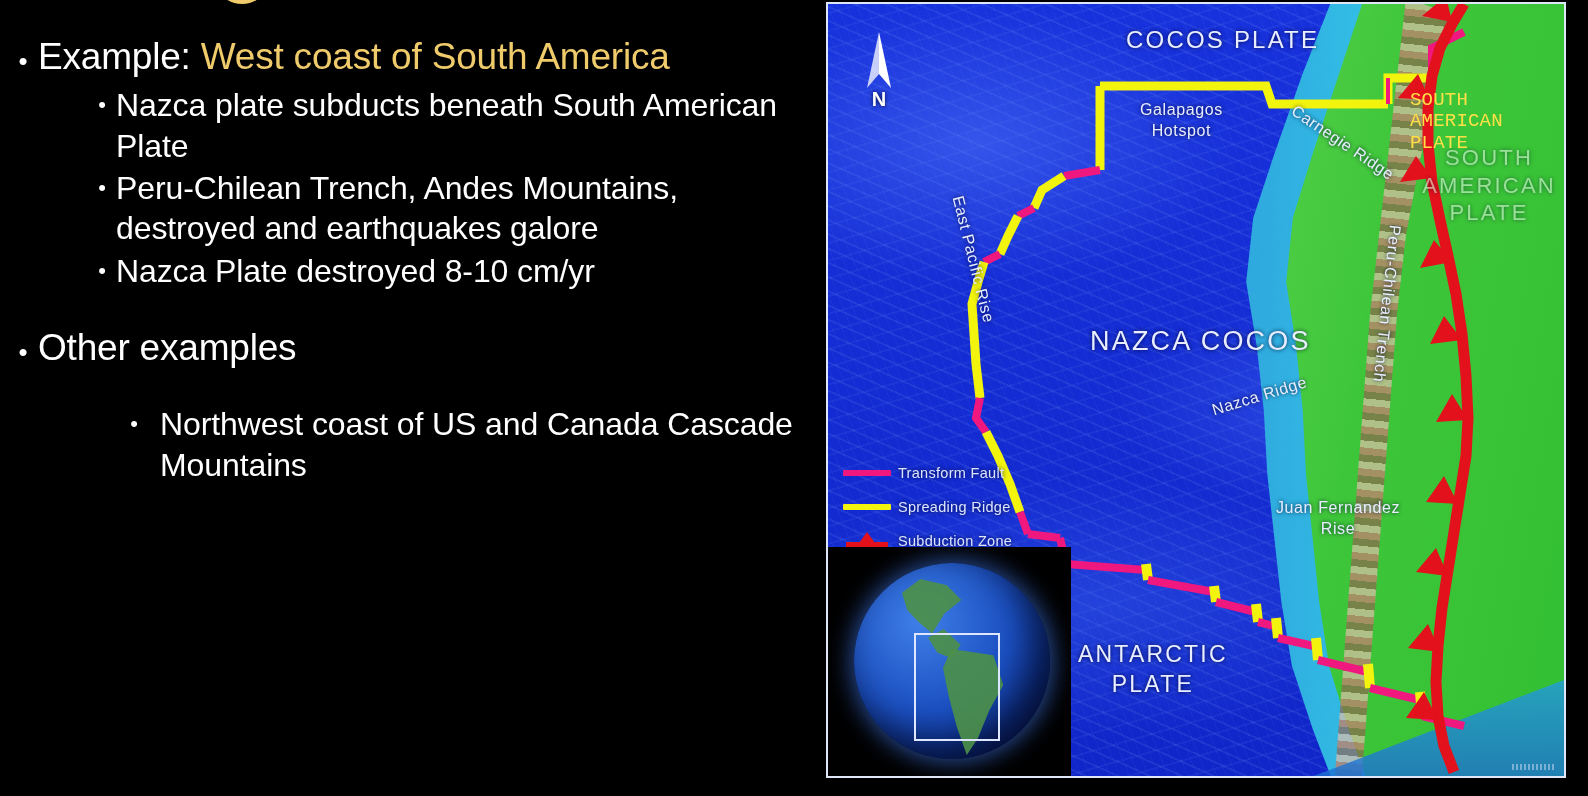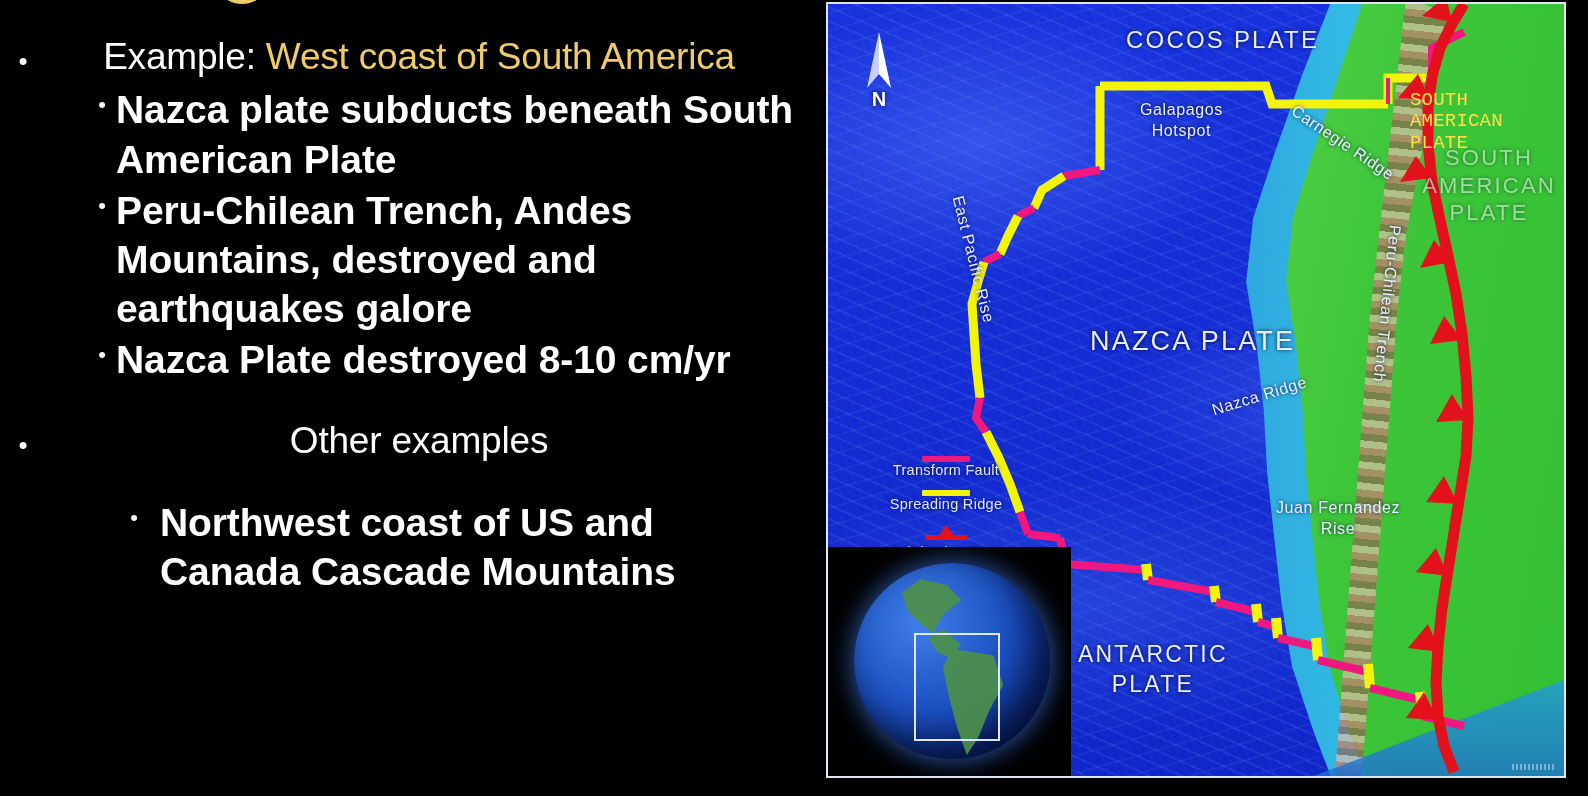--- a/index.html
+++ b/index.html
@@ -24,26 +24,26 @@
   .b-row{display:flex;align-items:flex-start;}
   .dot{
     flex:0 0 auto;color:#fff;line-height:1;
     font-family:"Liberation Sans",sans-serif;
   }
   .btext{flex:1 1 auto;}
 
   
   .lvl1{margin-left:8px;margin-bottom:2px;}
   .lvl1 .dot{font-size:26px;padding-top:12px;width:30px;text-align:center;}
-  .lvl1 .btext{font-size:37px;line-height:1.12;letter-spacing:-0.2px;text-align:center;}
+  .lvl1 .btext{font-size:37px;line-height:1.12;letter-spacing:-0.2px;}
 
   
   .lvl2{margin-left:88px;margin-bottom:2px;}
   .lvl2 .dot{font-size:22px;padding-top:9px;width:28px;text-align:center;}
-  .lvl2 .btext{font-size:39px;line-height:1.26;letter-spacing:-0.1px;font-weight:bold;}
+  .lvl2 .btext{font-size:32px;line-height:1.26;letter-spacing:-0.1px;}
 
   
   .lvl2w{margin-left:108px;}
   .lvl2w .dot{width:52px;}
 
   .gold{color:#efcb6b;}
   .gap-small{height:6px;}
   .gap-big{height:34px;}
 
   
@@ -132,21 +132,21 @@
   .compass{position:absolute;left:24px;top:26px;width:54px;height:86px;}
   .compass .needle{position:absolute;left:10px;top:0;}
   .compass .nlab{
     position:absolute;left:0;top:58px;width:54px;text-align:center;
     color:#fff;font-size:20px;font-weight:bold;
     text-shadow:0 0 4px rgba(0,0,40,.9);
   }
 
   
   .legend{position:absolute;left:8px;top:452px;width:220px;}
-  .lg-row{display:flex;align-items:center;height:34px;flex-direction:column;}
+  .lg-row{display:flex;align-items:center;height:34px;}
   .lg-key{width:62px;display:flex;align-items:center;justify-content:center;}
   .lg-line{width:48px;height:6px;border-radius:1px;}
   .lg-txt{color:#dde6ff;font-size:14.5px;letter-spacing:.3px;
           text-shadow:0 0 4px rgba(0,0,40,.9);}
 
   
   .inset{
     position:absolute;left:0px;top:543px;width:243px;height:229px;
     background:#000;overflow:hidden;
   }
@@ -303,21 +303,21 @@
       <svg class="needle" width="34" height="62" viewBox="0 0 34 62">
         <path d="M17,2 L29,58 L17,44 Z" fill="#ffffff"></path>
         <path d="M17,2 L5,58 L17,44 Z" fill="#ffffff" opacity=".75"></path>
       </svg>
       <div class="nlab">N</div>
     </div>
 
 
     <div class="mlab lab-big" style="left:298px;top:22px;">COCOS PLATE</div>
 
-    <div class="mlab lab-big" style="left:262px;top:322px;font-size:27px;">NAZCA PLATE</div>
+    <div class="mlab lab-big" style="left:262px;top:322px;font-size:27px;">NAZCA COCOS</div>
 
     <div class="mlab lab-big lab-center" style="left:250px;top:636px;font-size:23px;line-height:1.3;">ANTARCTIC
 PLATE</div>
 
     <div class="mlab lab-big lab-center" style="left:586px;top:140px;font-size:22px;line-height:1.25;color:#d8f3d8;opacity:.6;">SOUTH AMERICAN
 PLATE</div>
 
     <div class="mlab lab-med lab-center" style="left:312px;top:96px;line-height:1.3;">Galapagos
 Hotspot</div>
 

